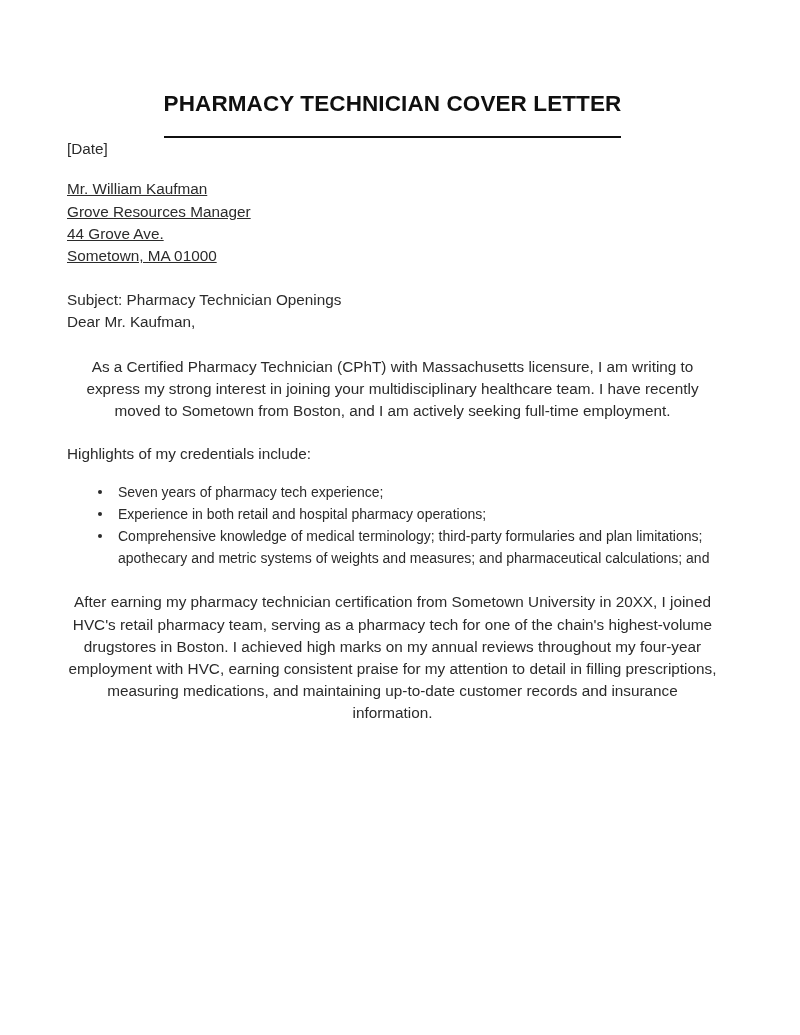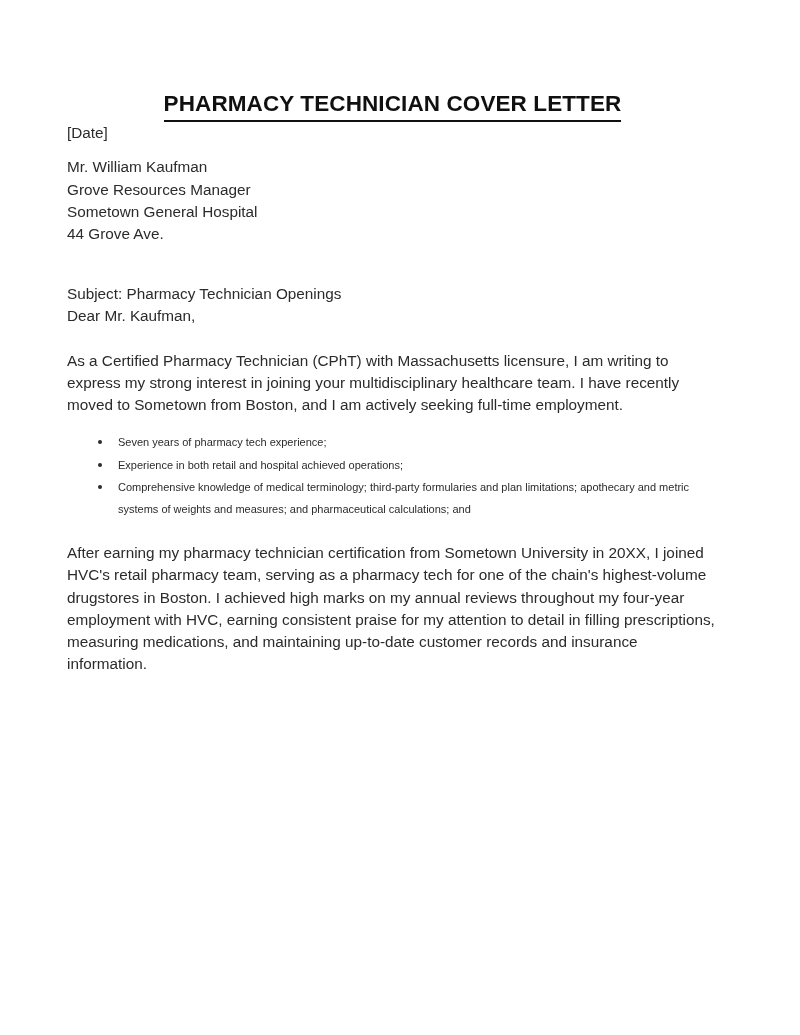--- a/index.html
+++ b/index.html
@@ -39,67 +39,68 @@
     text-align: center;
     font-size: 22.5px;
     font-weight: bold;
     letter-spacing: 0.1px;
     color: #101010;
     line-height: 1.25;
   }
   .letter-title .title-text {
     display: inline-block;
     border-bottom: 2.4px solid #101010;
-    padding-bottom: 2px;
+    padding-bottom: 18px;
   }
 
   
   .block {
     font-size: 15.3px;
     line-height: 22.2px;
     color: #2b2b2b;
   }
 
   .date-line {
   }
 
   .address-block {
-    margin-top: 12px;
+    margin-top: 18px;
+    text-decoration: underline;
   }
   .address-block .addr-line {
     display: block;
     white-space: pre;
   }
 
   .subject-line {
-    margin-top: 38px;
+    margin-top: 22px;
   }
 
   .salutation {
   }
 
   .para {
     margin-top: 22px;
-    text-align: left;
+    text-align: center;
   }
 
   .para-tight {
     margin-top: 21px;
   }
 
   
   .bullet-list {
     margin: 14px 0 0 0;
     padding: 0;
     list-style: none;
   }
   .bullet-list li {
     position: relative;
     padding-left: 51px;
-    font-size: 11px;
+    font-size: 14px;
     line-height: 22.2px;
     color: #2b2b2b;
     margin: 0 0 0 0;
   }
   .bullet-list li::before {
     content: "";
     position: absolute;
     left: 31px;
     top: 9px;
     width: 4px;
@@ -117,38 +118,39 @@
 <div class="page">
   <div class="content">
 
     <h1 class="letter-title"><span class="title-text">PHARMACY TECHNICIAN COVER LETTER</span></h1>
 
     <div class="block date-line">[Date]</div>
 
     <div class="block address-block">
       <span class="addr-line">Mr. William Kaufman</span>
       <span class="addr-line">Grove Resources Manager</span>
-      <span class="addr-line">Sometown General Hospital</span>
       <span class="addr-line">44 Grove Ave.</span>
+      <span class="addr-line">Sometown, MA 01000</span>
     </div>
 
     <div class="block subject-line">Subject: Pharmacy Technician Openings</div>
 
     <div class="block salutation">Dear Mr. Kaufman,</div>
 
     <p class="block para">As a Certified Pharmacy Technician (CPhT) with Massachusetts licensure, I am writing to express my strong interest in joining your multidisciplinary healthcare team. I have recently moved to Sometown from Boston, and I am actively seeking full-time employment.</p>
 
 
+    <p class="block para-tight">Highlights of my credentials include:</p>
 
     <ul class="bullet-list">
       <li>
           <span class="li-text">Seven years of pharmacy tech experience;</span>
         </li>
       <li>
-          <span class="li-text">Experience in both retail and hospital achieved operations;</span>
+          <span class="li-text">Experience in both retail and hospital pharmacy operations;</span>
         </li>
       <li>
           <span class="li-text">Comprehensive knowledge of medical terminology; third-party formularies and plan limitations; apothecary and metric systems of weights and measures; and pharmaceutical calculations; and</span>
         </li>
     </ul>
 
     <p class="block para">After earning my pharmacy technician certification from Sometown University in 20XX, I joined HVC's retail pharmacy team, serving as a pharmacy tech for one of the chain's highest-volume drugstores in Boston. I achieved high marks on my annual reviews throughout my four-year employment with HVC, earning consistent praise for my attention to detail in filling prescriptions, measuring medications, and maintaining up-to-date customer records and insurance information.</p>
 
   </div>
 </div>

